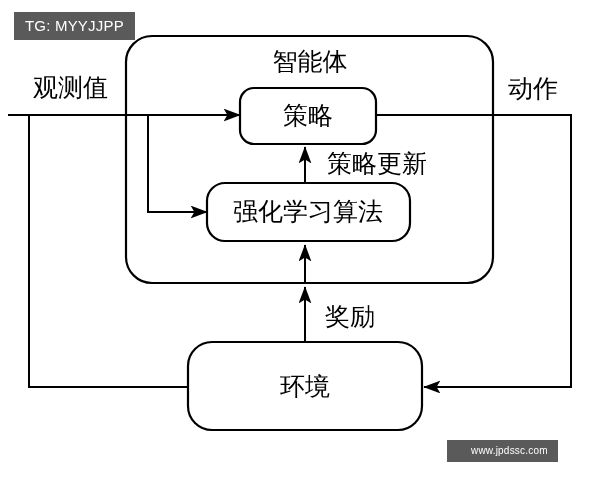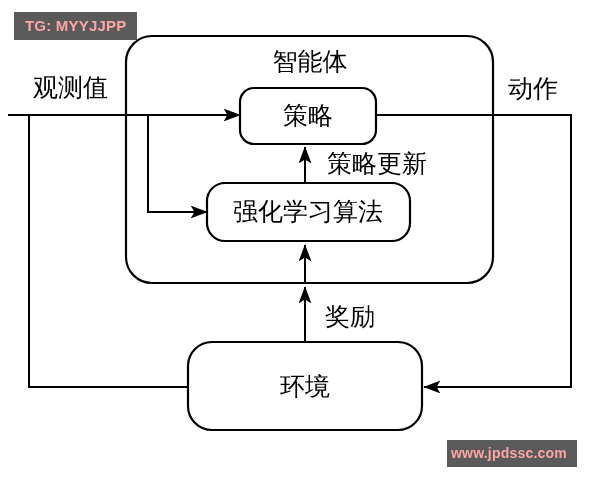--- a/index.html
+++ b/index.html
@@ -47,37 +47,36 @@
   }
   .wire {
     fill: none;
     stroke: #000000;
     stroke-width: 2.0;
     stroke-linecap: butt;
   }
   .watermark {
     position: absolute;
     background: #5a5a5a;
-    color: #fca5a5;
+    color: #ffffff;
     font-family: "Liberation Sans", "DejaVu Sans", sans-serif;
     letter-spacing: 0.2px;
     white-space: nowrap;
-    font-weight: bold;
   }
   #tg-badge {
     left: 14px;
     top: 12px;
     padding: 5px 11px 6px 11px;
     font-size: 15px;
   }
   #site-badge {
     left: 447px;
     top: 440px;
-    padding: 5px 10px 6px 4px;
-    font-size: 14px;
+    padding: 5px 10px 6px 24px;
+    font-size: 10px;
   }
 </style>
 </head>
 <body>
 
 <div id="canvas">
 
   <svg id="diagram-svg" viewBox="0 0 600 480">
     <defs>
       <marker id="arrowhead" markerWidth="9" markerHeight="9" refX="8.2" refY="3.2" orient="auto" markerUnits="strokeWidth">

